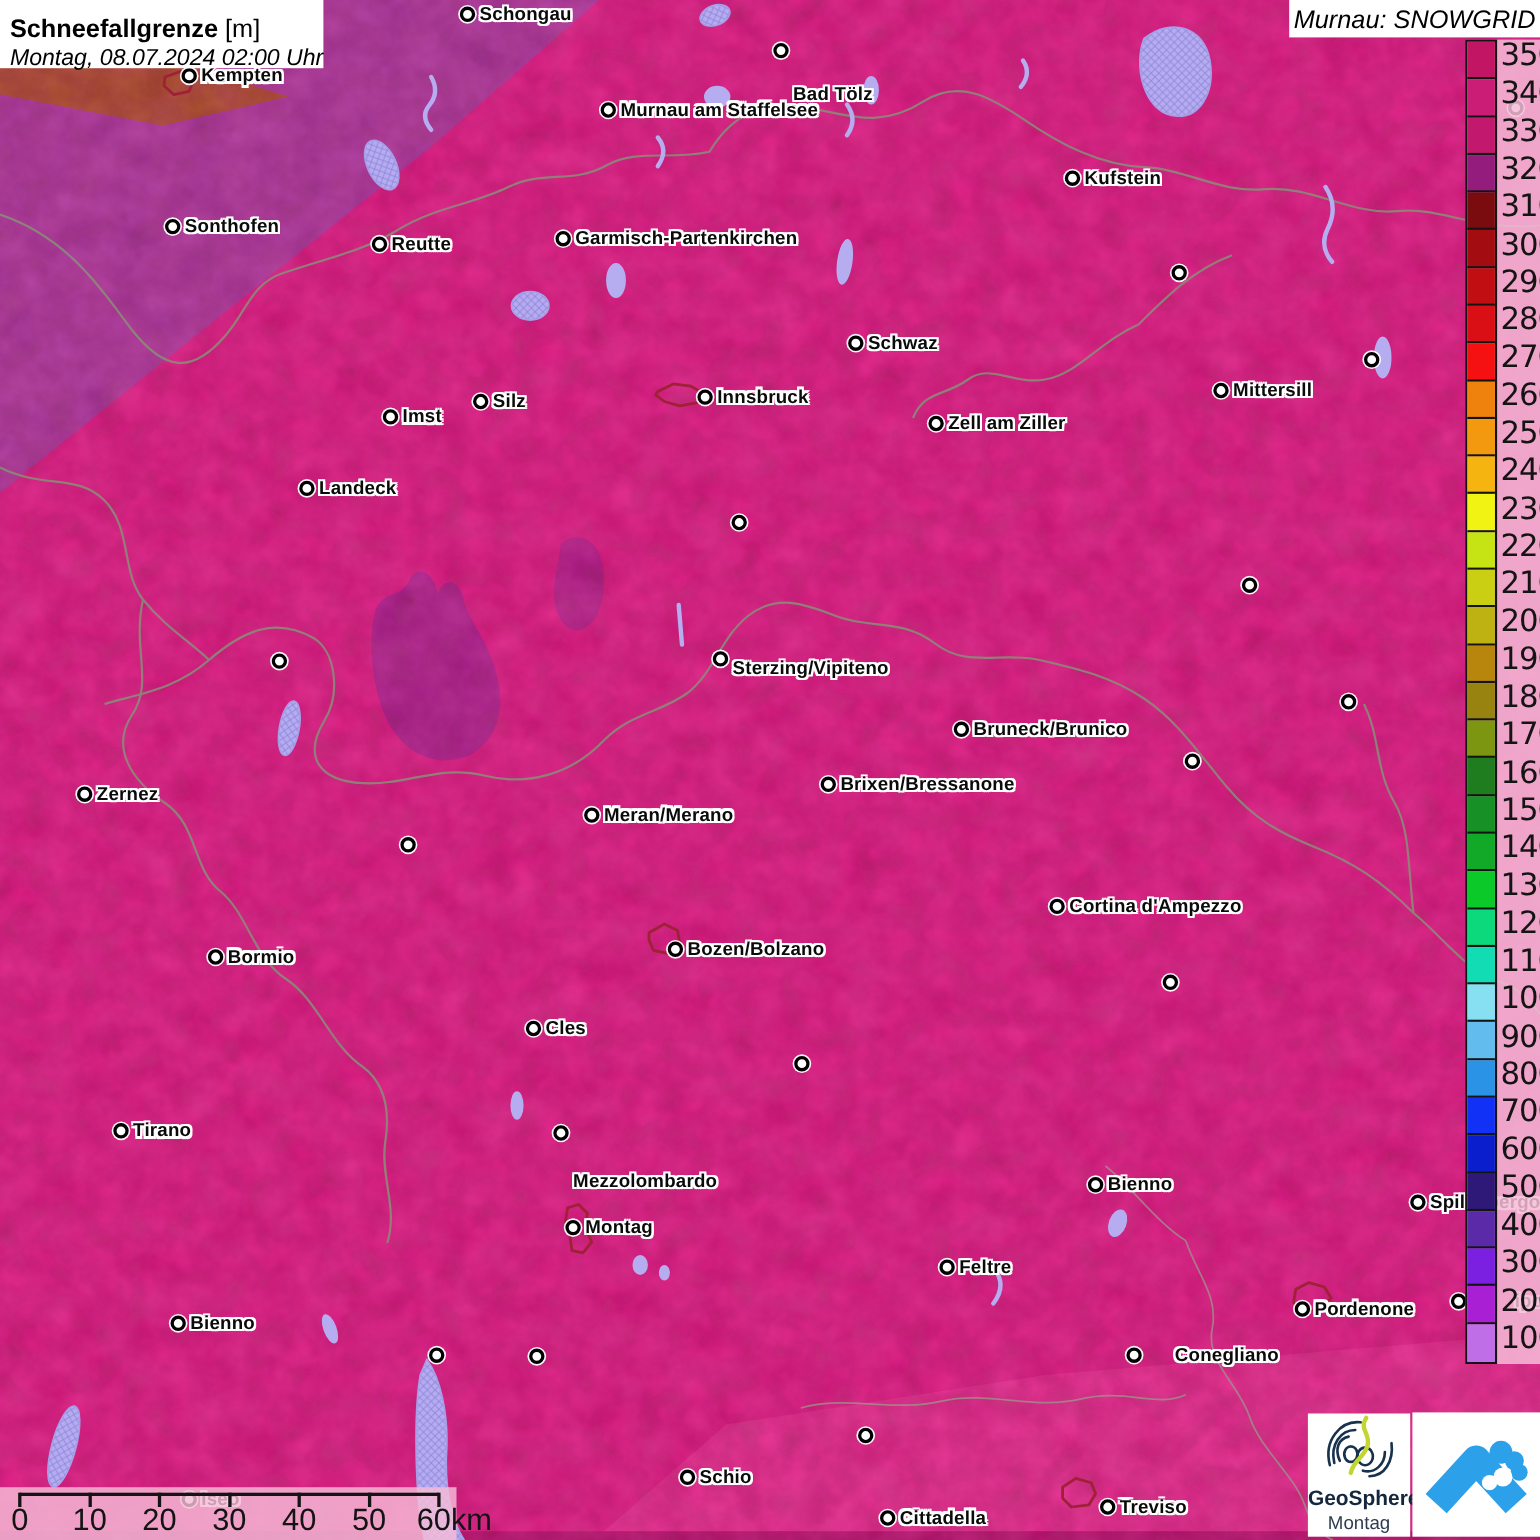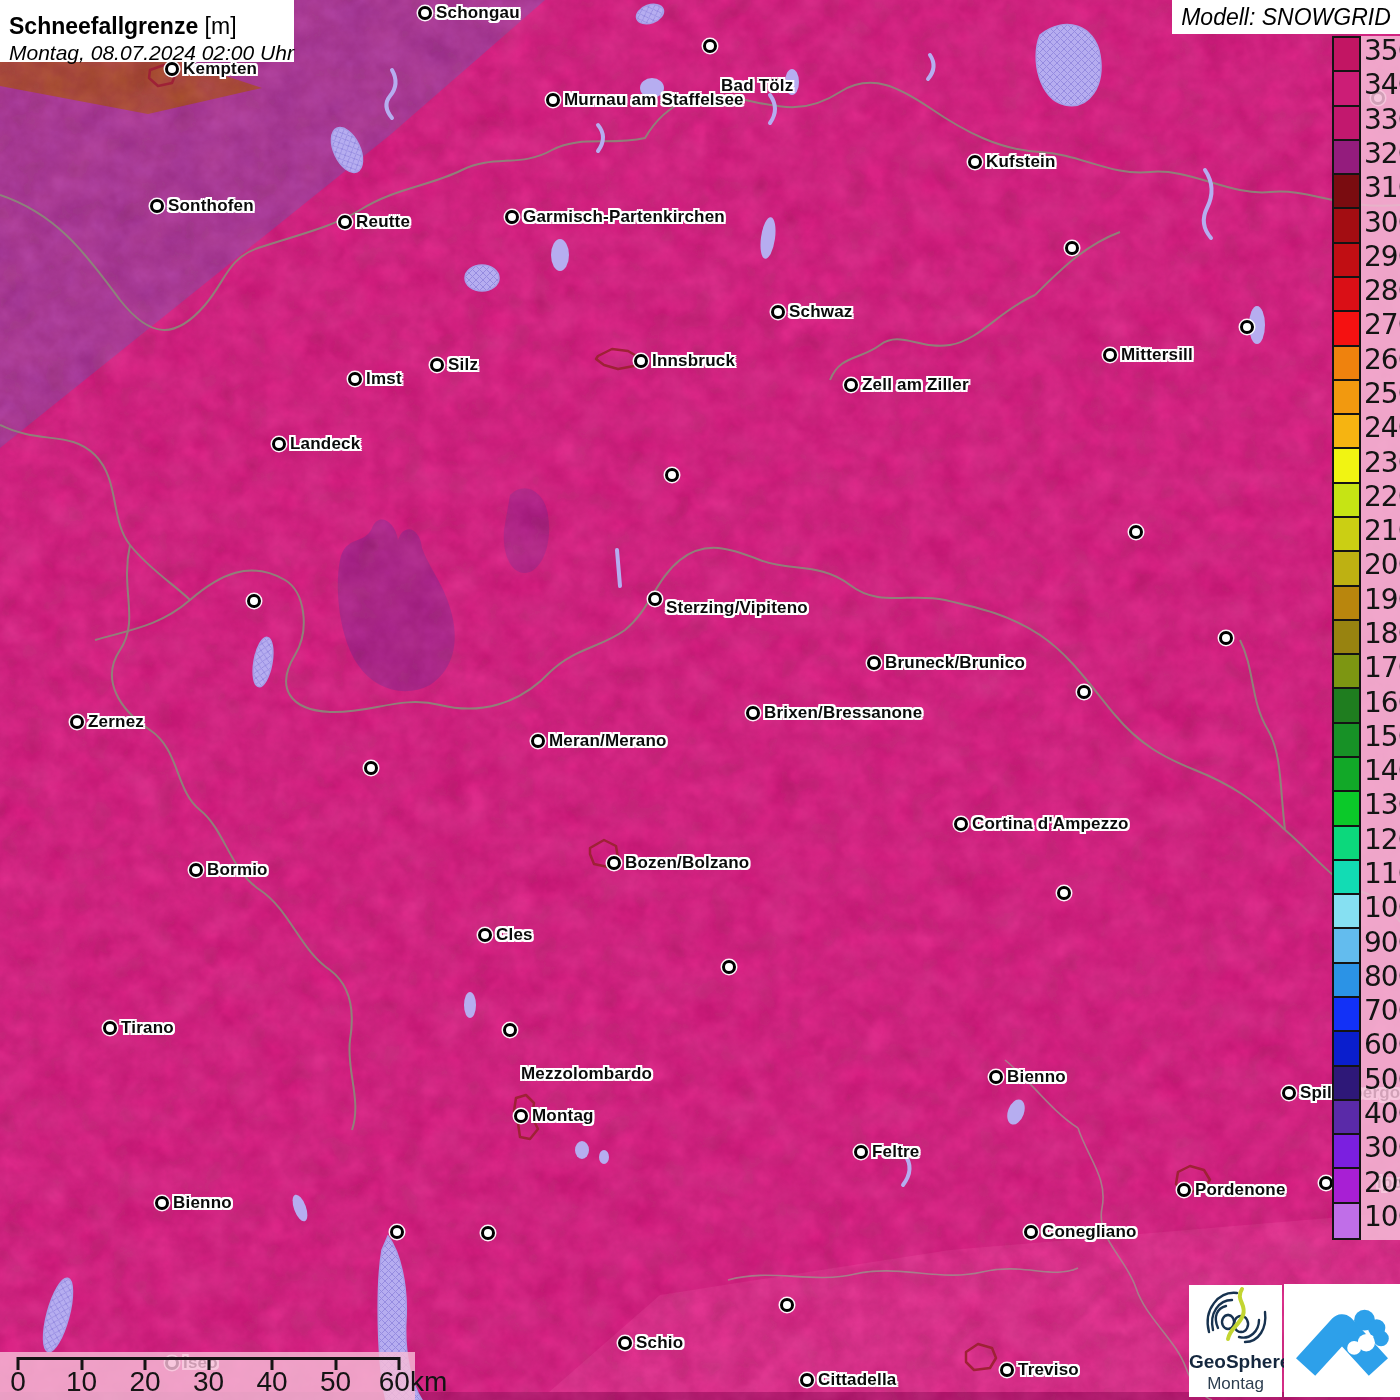--- a/index.html
+++ b/index.html
@@ -329,21 +329,21 @@
         <span class="tlabel right" style="top: 1190px; left: 1195px;">Pordenone</span>
       </div>
       <div class="town">
         <span class="dot" style="left: 397px; top: 1232px;"></span>
       </div>
       <div class="town">
         <span class="dot" style="left: 488px; top: 1233px;"></span>
       </div>
       <div class="town">
         <span class="dot" style="left: 1031px; top: 1232px;"></span>
-        <span class="tlabel right" style="top: 1232px; left: 1042px;">Conegliano</span>
+        <span class="tlabel right" style="top: 1232px; left: 1068px;">Conegliano</span>
       </div>
       <div class="town">
         <span class="dot" style="left: 787px; top: 1305px;"></span>
       </div>
       <div class="town">
         <span class="dot" style="left: 625px; top: 1343px;"></span>
         <span class="tlabel right" style="top: 1343px; left: 636px;">Schio</span>
       </div>
       <div class="town">
         <span class="dot" style="left: 1007px; top: 1370px;"></span>
@@ -463,21 +463,21 @@
       <div class="sb-label" style="left: 413px;">60km</div>
     </div>
 
   <div id="title-box">
     <div id="title-line1"><span class="b">Schneefallgrenze</span>
       <span>[m]</span></div>
     <div id="title-line2">Montag, 08.07.2024 02:00 Uhr</div>
   </div>
 
   <div id="model-box">
-    <span>Modell: SNOWGRID</span>
+    <span>Murnau: SNOWGRID</span>
   </div>
 
   <div id="geosphere-box">
     <svg width="72" height="64" viewBox="-36 -32 72 64">
       <g stroke="#17324f" stroke-width="2.4" fill="none" stroke-linecap="round">
         <path d="M-8,-2 a6,7 0 1 0 0.1,0"></path>
         <path d="M-10,-11 C-19,-9 -23,0 -18,11"></path>
         <path d="M-4,-17 C-17,-17 -27,-4 -23,13"></path>
         <path d="M1,-24 C-17,-26 -33,-8 -27,15"></path>
         <path d="M5,15 a7,8 0 1 1 0.1,0"></path>

